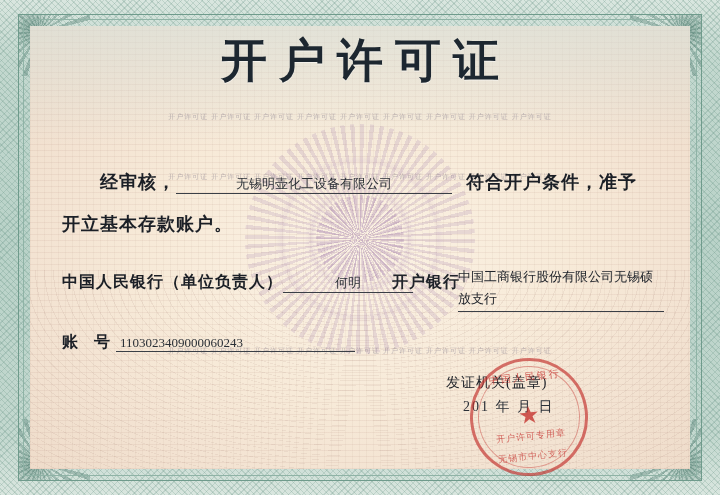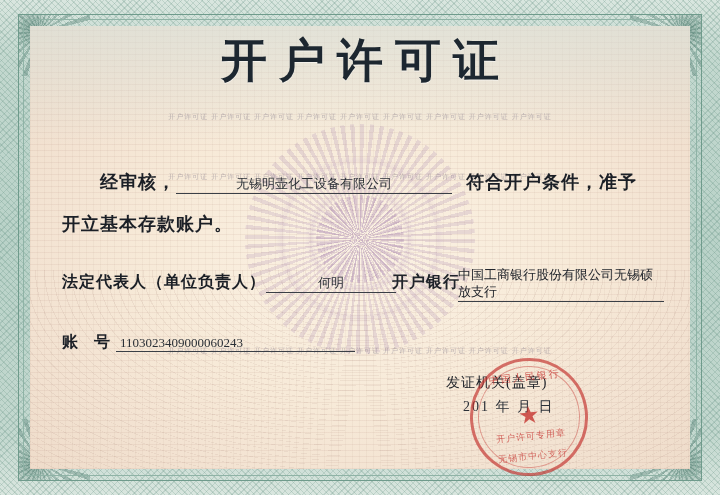--- a/index.html
+++ b/index.html
@@ -190,21 +190,21 @@
   .legal-rep .ruled { width: 130px; }
 
   .bank { position: absolute; left: 392px; top: 272px; font-family: "Liberation Serif", serif; font-size: 16px; }
   .bank .label { font-weight: bold; letter-spacing: 1px; }
   .bank-value {
     position: absolute;
     left: 458px; top: 266px;
     width: 206px;
     font-family: "Liberation Serif", serif;
     font-size: 13px;
-    line-height: 17px;
+    line-height: 22px;
     color: #22262d;
     border-bottom: 1px solid #3a3f46;
     padding-bottom: 1px;
   }
 
   .account { left: 62px; top: 332px; }
   .account .label { font-size: 16px; letter-spacing: 6px; }
   .account .ruled { width: 235px; text-align: left; padding-left: 4px; }
 
   .issuer {
@@ -312,21 +312,21 @@
 
     <div class="row body-line2">
       <span class="label">开立基本存款账户。</span>
     </div>
 
     <div class="row body-line1">
       <span class="label">经审核，</span><span class="ruled">无锡明壶化工设备有限公司</span><span class="label" style="padding-left:14px;">符合开户条件，准予</span>
     </div>
 
     <div class="row legal-rep">
-      <span class="label">法定代表人（单位负责人）</span><span class="ruled">何明</span>
+      <span class="label">中国人民银行（单位负责人）</span><span class="ruled">何明</span>
     </div>
 
     <div class="bank">
       <span class="label">开户银行</span>
     </div>
     <div class="bank-value">中国工商银行股份有限公司无锡硕放支行</div>
 
     <div class="row account">
       <span class="label">账 号</span><span class="ruled">1103023409000060243</span>
     </div>

